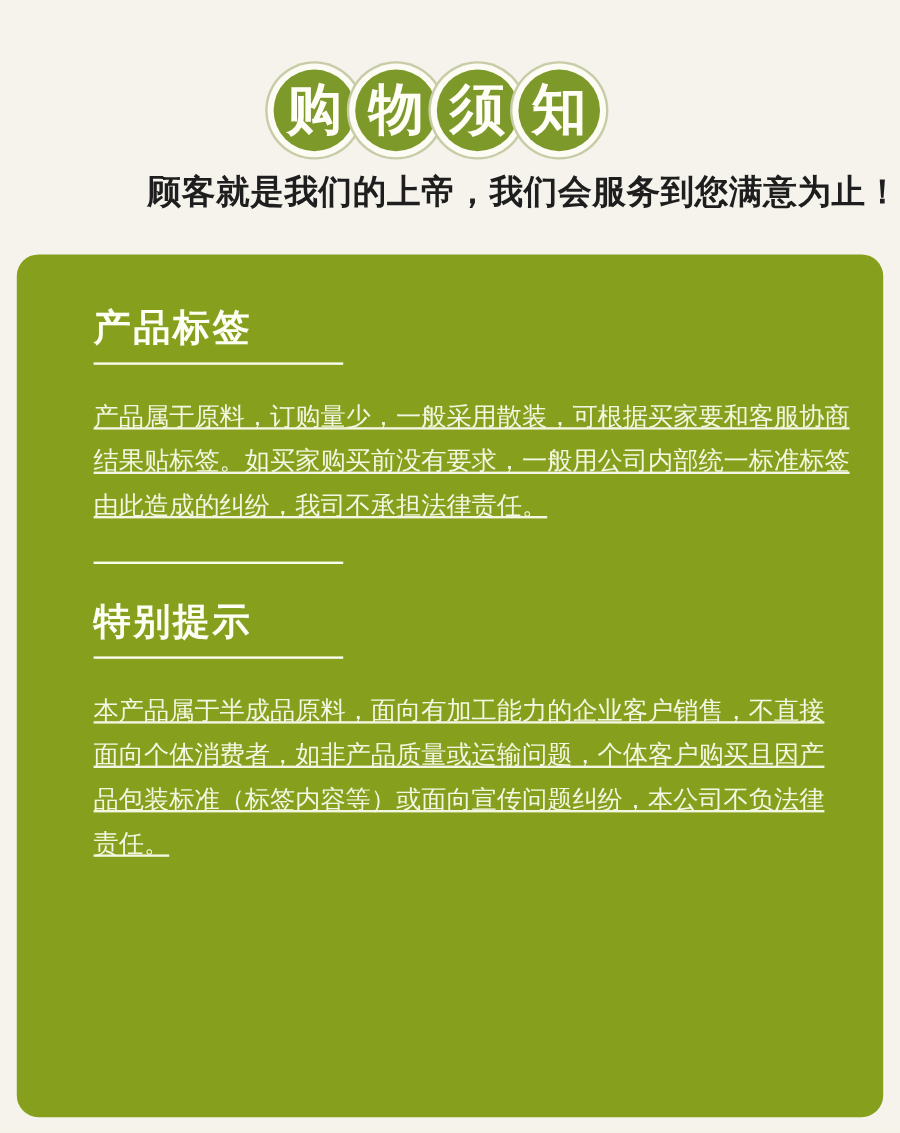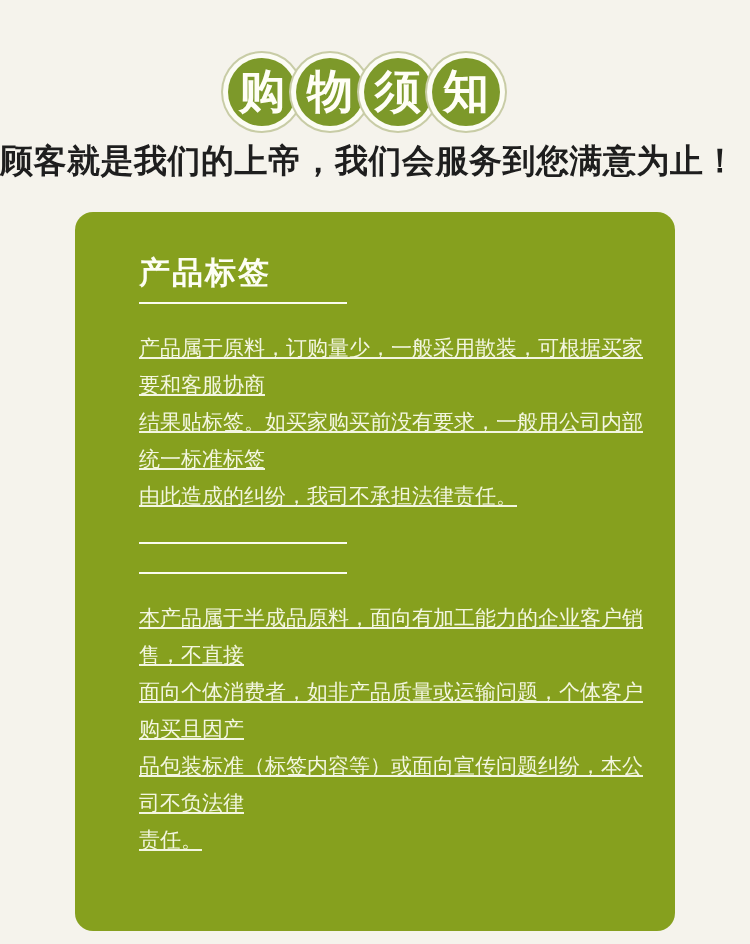--- a/index.html
+++ b/index.html
@@ -43,33 +43,33 @@
     font-family: "Liberation Serif", "DejaVu Serif", serif;
     font-weight: bold;
     font-size: 46px;
     line-height: 1;
     color: #fffef6;
   }
 
   
   .subtitle {
     margin-top: 18px;
-    text-align: left;
+    text-align: right;
     font-family: "Liberation Serif", "DejaVu Serif", serif;
     font-weight: bold;
-    font-size: 33px;
+    font-size: 28px;
     line-height: 34px;
     color: #1e1e1e;
     letter-spacing: 0.5px;
   }
 
   
   .panel {
     margin: 34px auto 0;
-    width: 600px;
+    width: 722px;
     height: 719px;
     border-radius: 18px;
     background: #86a01e;
     padding: 41px 24px 0 64px;
     box-sizing: border-box;
   }
   .section + .section { margin-top: 28px; }
   .section-heading {
     font-size: 31px;
     line-height: 40px;
@@ -122,20 +122,21 @@
       <div class="section-body">产品属于原料，订购量少，一般采用散装，可根据买家要和客服协商
 结果贴标签。如买家购买前没有要求，一般用公司内部统一标准标签
 由此造成的纠纷，我司不承担法律责任。</div>
     </div>
 
     <div class="section">
       <div class="section-rule"></div>
     </div>
 
     <div class="section">
+      <div class="section-heading">特别提示</div>
       <div class="section-rule"></div>
       <div class="section-body">本产品属于半成品原料，面向有加工能力的企业客户销售，不直接
 面向个体消费者，如非产品质量或运输问题，个体客户购买且因产
 品包装标准（标签内容等）或面向宣传问题纠纷，本公司不负法律
 责任。</div>
     </div>
 
   </div>
 
 </div>

